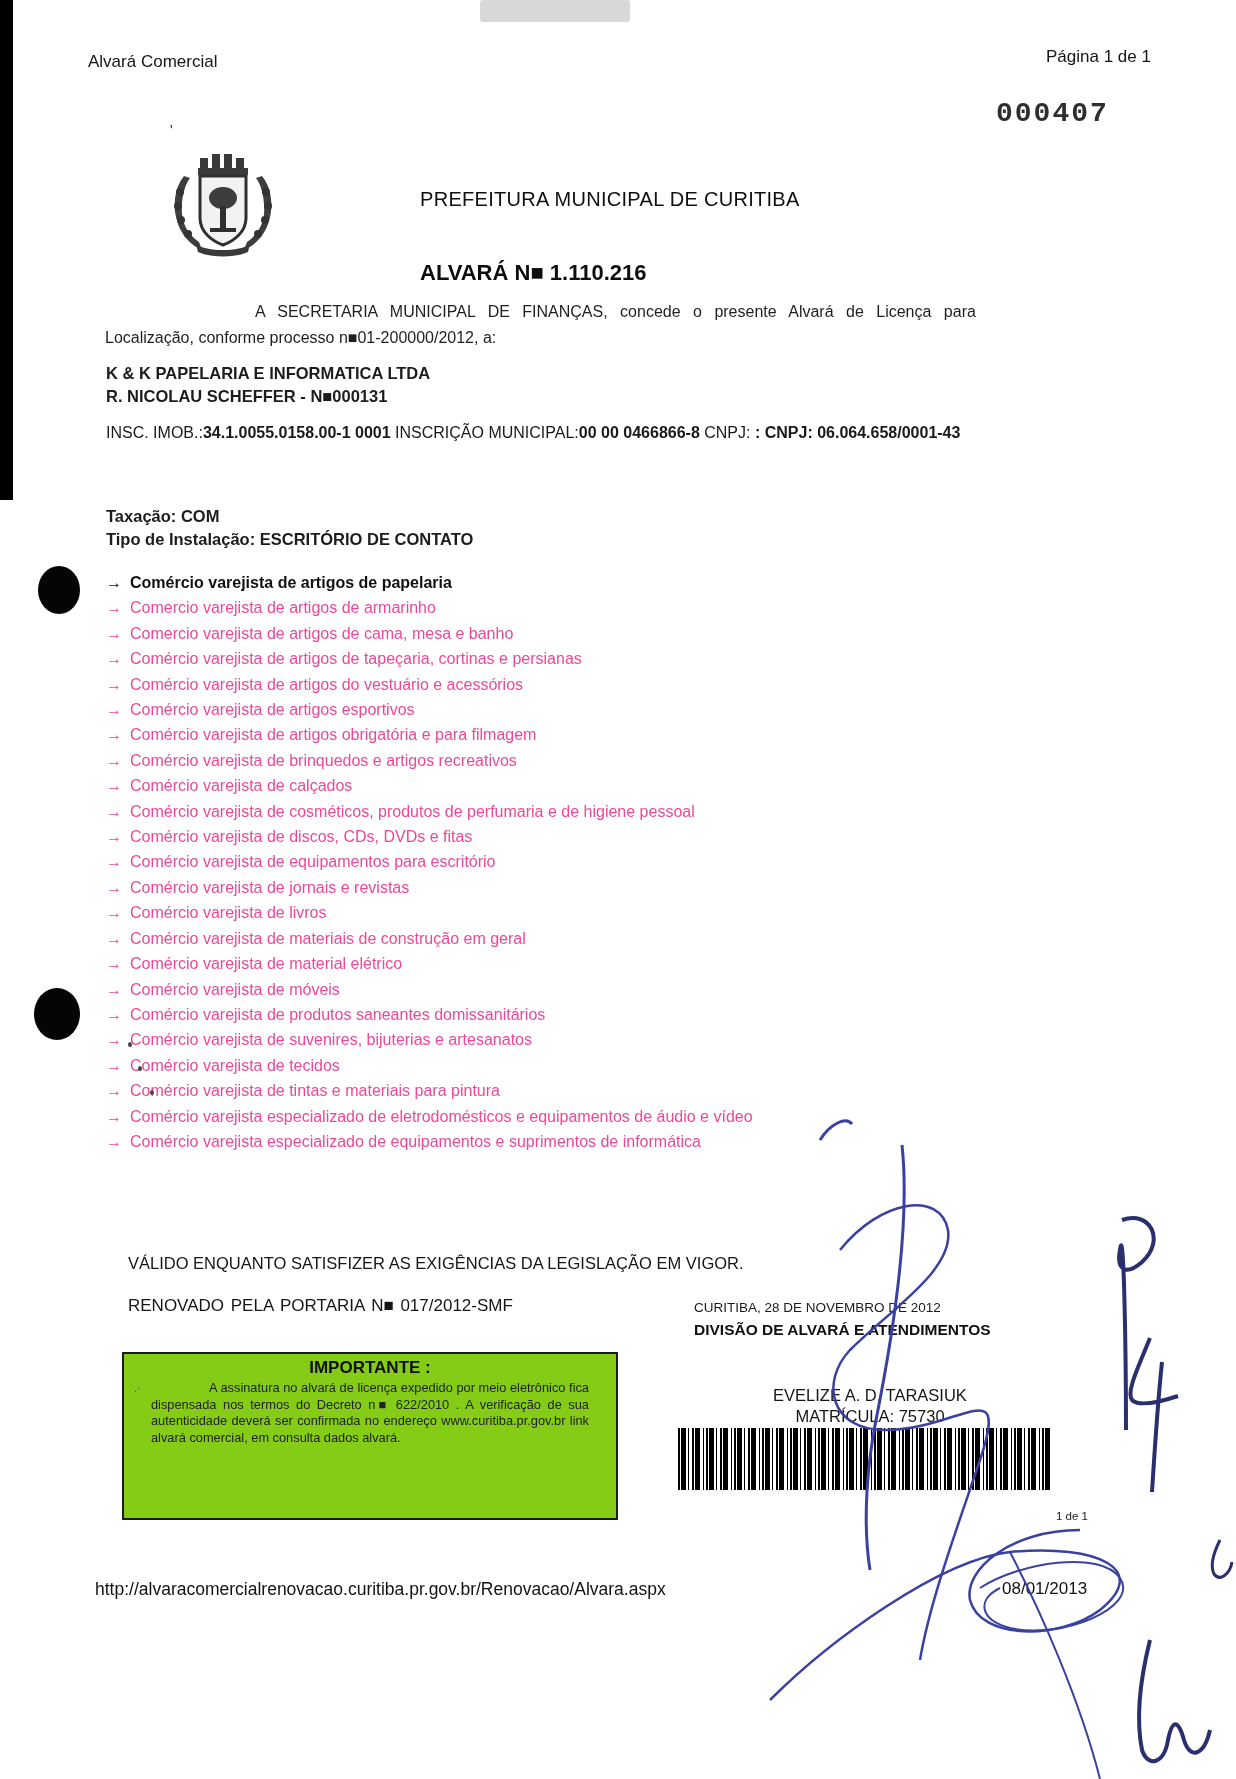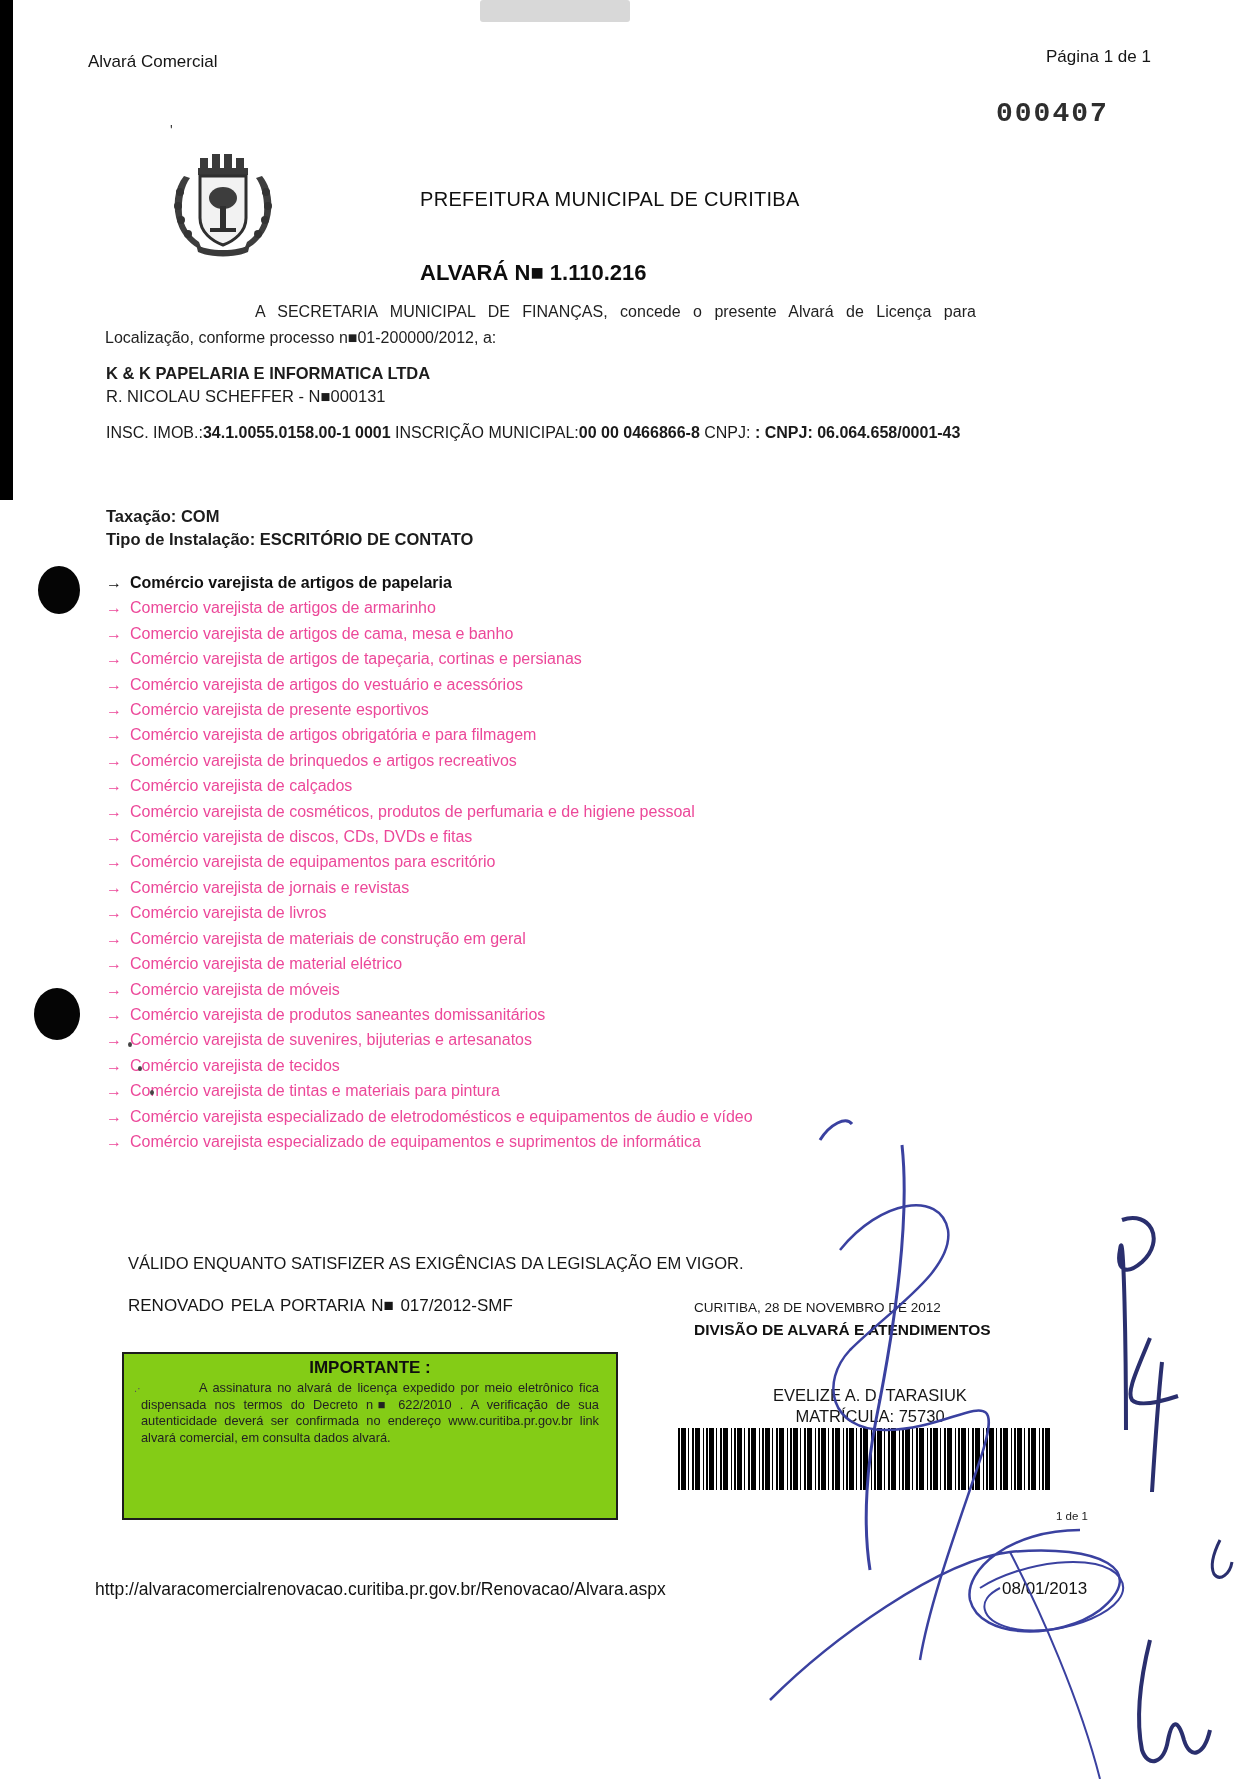--- a/index.html
+++ b/index.html
@@ -25,21 +25,21 @@
   .stamp{left:996px;top:98px;font-family:"Liberation Mono",monospace;font-size:28px;font-weight:bold;color:#2e2e2e;letter-spacing:2px;}
   
   .logo{left:166px;top:148px;width:114px;height:110px;}
   .org-title{left:420px;top:188px;font-size:20px;font-weight:normal;letter-spacing:.3px;color:#101010;}
   .alvara-no{left:420px;top:260px;font-size:22px;font-weight:bold;color:#0d0d0d;}
   
   .intro1{left:255px;top:303px;font-size:16px;white-space:nowrap;word-spacing:8px;color:#1f1f1f;}
   .intro2{left:105px;top:329px;font-size:16px;white-space:nowrap;color:#1f1f1f;}
   
   .company-name{left:106px;top:364px;font-size:16.5px;font-weight:bold;}
-  .company-addr{left:106px;top:387px;font-size:16.5px;font-weight:normal;}
+  .company-addr{left:106px;top:387px;font-size:16.5px;font-weight:bold;}
   
   .regline{left:106px;top:424px;font-size:16px;white-space:nowrap;color:#1a1a1a;}
   .regline b{font-weight:bold;}
   
   .taxacao{left:106px;top:507px;font-size:16.5px;font-weight:bold;}
   .tipo{left:106px;top:530px;font-size:16.5px;font-weight:bold;}
   
   .acts{left:106px;top:570px;width:860px;}
   .act-row{font-size:16px;line-height:25.4px;color:#ec4899;white-space:nowrap;}
   .act-row .arrow{display:inline-block;width:24px;}
@@ -47,21 +47,21 @@
   .stray-dots{left:128px;top:1042px;width:40px;height:70px;}
   .stray-dots span{position:absolute;width:4px;height:5px;background:#444;border-radius:50%;}
   
   .valido{left:128px;top:1254px;font-size:16.5px;color:#161616;}
   .renovado{left:128px;top:1296px;font-size:17px;color:#161616;word-spacing:2px;}
   .city-date{left:694px;top:1300px;font-size:13.5px;color:#1a1a1a;}
   .division{left:694px;top:1321px;font-size:15.5px;font-weight:bold;color:#101010;}
   
   .imp-box{left:122px;top:1352px;width:496px;height:168px;border:2px solid #1c1c1c;background:#84cc16;box-sizing:border-box;}
   .imp-title{text-align:center;font-size:17px;font-weight:bold;margin:4px 0 2px 0;color:#0f0f0f;}
-  .imp-p{font-size:12.8px;line-height:16.5px;margin:0;padding:0 17px;text-align:justify;color:#222;}
+  .imp-p{font-size:12.8px;line-height:16.5px;margin:0;padding:0 27px;text-align:justify;color:#222;}
   .imp-p.p1{text-indent:58px;}
   .imp-p.p2{margin-top:14px;text-indent:58px;}
   .imp-marker{position:absolute;left:10px;top:28px;font-size:11px;color:#555;}
   
   .signer-name{left:700px;top:1386px;width:340px;text-align:center;font-size:16.5px;color:#161616;}
   .signer-mat{left:700px;top:1407px;width:340px;text-align:center;font-size:16.5px;color:#161616;}
   .barcode{left:678px;top:1428px;width:374px;height:62px;
     background:repeating-linear-gradient(90deg,
       #000 0 2px,#fff 2px 3px,#000 3px 8px,#fff 8px 10px,
       #000 10px 11px,#fff 11px 14px,#000 14px 16px,#fff 16px 17px,
@@ -131,21 +131,21 @@
 
 <div class="abs taxacao">Taxação: COM</div>
 <div class="abs tipo">Tipo de Instalação: ESCRITÓRIO DE CONTATO</div>
 
 <div class="abs acts" id="activities">
     <div class="act-row first"><span class="arrow">→</span><span>Comércio varejista de artigos de papelaria</span></div>
     <div class="act-row"><span class="arrow">→</span><span>Comercio varejista de artigos de armarinho</span></div>
     <div class="act-row"><span class="arrow">→</span><span>Comercio varejista de artigos de cama, mesa e banho</span></div>
     <div class="act-row"><span class="arrow">→</span><span>Comércio varejista de artigos de tapeçaria, cortinas e persianas</span></div>
     <div class="act-row"><span class="arrow">→</span><span>Comércio varejista de artigos do vestuário e acessórios</span></div>
-    <div class="act-row"><span class="arrow">→</span><span>Comércio varejista de presente esportivos</span></div>
+    <div class="act-row"><span class="arrow">→</span><span>Comércio varejista de artigos esportivos</span></div>
     <div class="act-row"><span class="arrow">→</span><span>Comércio varejista de artigos obrigatória e para filmagem</span></div>
     <div class="act-row"><span class="arrow">→</span><span>Comércio varejista de brinquedos e artigos recreativos</span></div>
     <div class="act-row"><span class="arrow">→</span><span>Comércio varejista de calçados</span></div>
     <div class="act-row"><span class="arrow">→</span><span>Comércio varejista de cosméticos, produtos de perfumaria e de higiene pessoal</span></div>
     <div class="act-row"><span class="arrow">→</span><span>Comércio varejista de discos, CDs, DVDs e fitas</span></div>
     <div class="act-row"><span class="arrow">→</span><span>Comércio varejista de equipamentos para escritório</span></div>
     <div class="act-row"><span class="arrow">→</span><span>Comércio varejista de jornais e revistas</span></div>
     <div class="act-row"><span class="arrow">→</span><span>Comércio varejista de livros</span></div>
     <div class="act-row"><span class="arrow">→</span><span>Comércio varejista de materiais de construção em geral</span></div>
     <div class="act-row"><span class="arrow">→</span><span>Comércio varejista de material elétrico</span></div>

